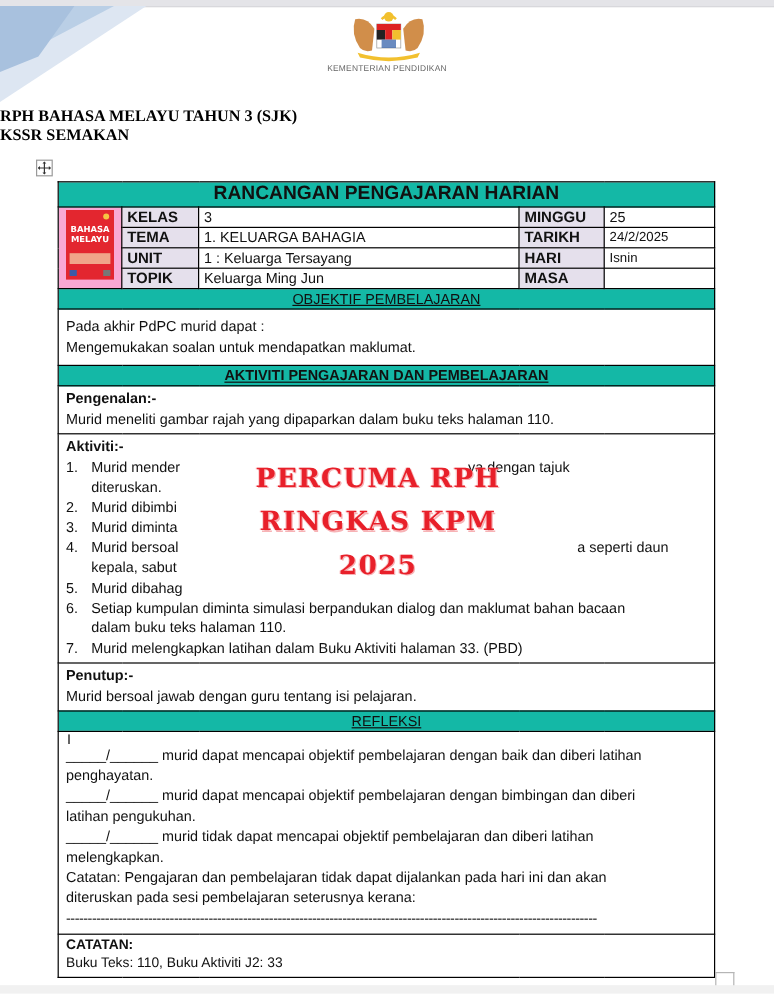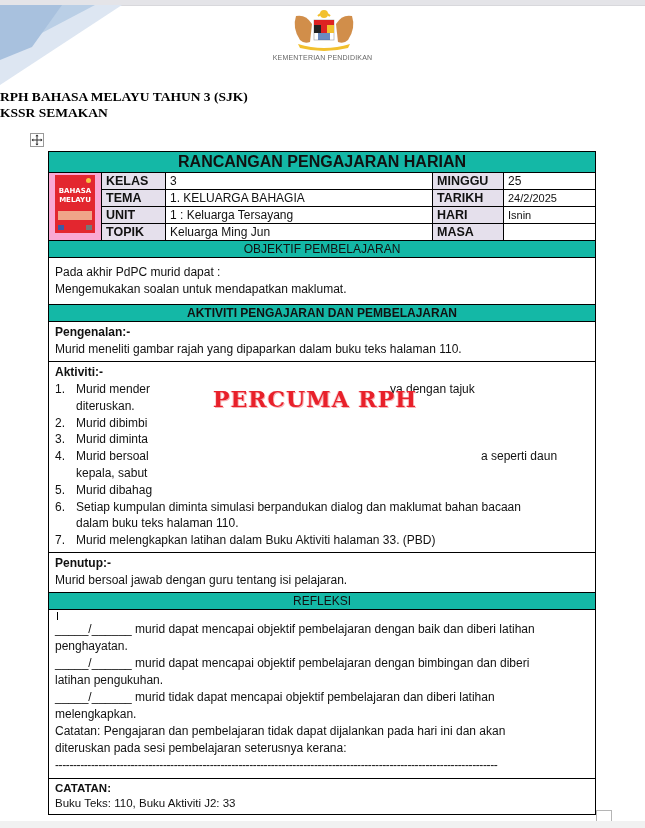--- a/index.html
+++ b/index.html
@@ -29,21 +29,21 @@
   .corner-box { position:absolute; left:596px; top:810px; width:16px; height:12px; border:1px solid #b5b5b5; border-bottom:none; box-sizing:border-box; background:#fff; }
 
   table.rph {
     position:absolute; left:48px; top:151px; width:547px;
     border-collapse:collapse; table-layout:fixed;
     font-size:12px;
   }
   table.rph td { border:1px solid #000; padding:0 4px; vertical-align:top; }
   .hdr { background:#14b8a6; text-align:center; }
   .hdr-main { font-weight:bold; font-size:16px; height:20px; line-height:20px; padding:0; }
-  .hdr-sec { font-size:12px; height:16px; line-height:16px; padding:0; }
+  .hdr-sec { font-size:12px; height:16px; line-height:16px; padding:0;text-decoration:underline; }
   .hdr-sec.bold { font-weight:bold; }
   .lbl { background:#e5e0ec; font-weight:bold; font-size:12.5px; line-height:16px; height:16px; }
   .val { font-size:12px; line-height:16px; height:16px; }
   .val.small { font-size:11px; }
   .img-cell { padding:2px 0 2px 6px !important; background:#f9a8d4; }
   .book {
     width:40px; height:58px; background:#e3262f; position:relative; overflow:hidden;
     font-family:"DejaVu Sans", sans-serif; font-weight:bold; color:#fff; font-size:7px; line-height:8px; text-align:center;
   }
   .book .b1 { position:absolute; top:12px; left:0; width:40px; }
@@ -232,16 +232,18 @@
     <td colspan="5" class="cat-cell">
       <div class="b">CATATAN:</div>
       <div>Buku Teks: 110, Buku Aktiviti J2: 33</div>
     </td>
   </tr>
 </tbody>
   </table>
 
 <div class="watermark">
   <div>PERCUMA RPH</div>
+  <div>RINGKAS KPM</div>
+  <div>2025</div>
 </div>
 
 <div class="corner-box"></div>
 <div class="bottombar"></div>
 
 </body></html>

